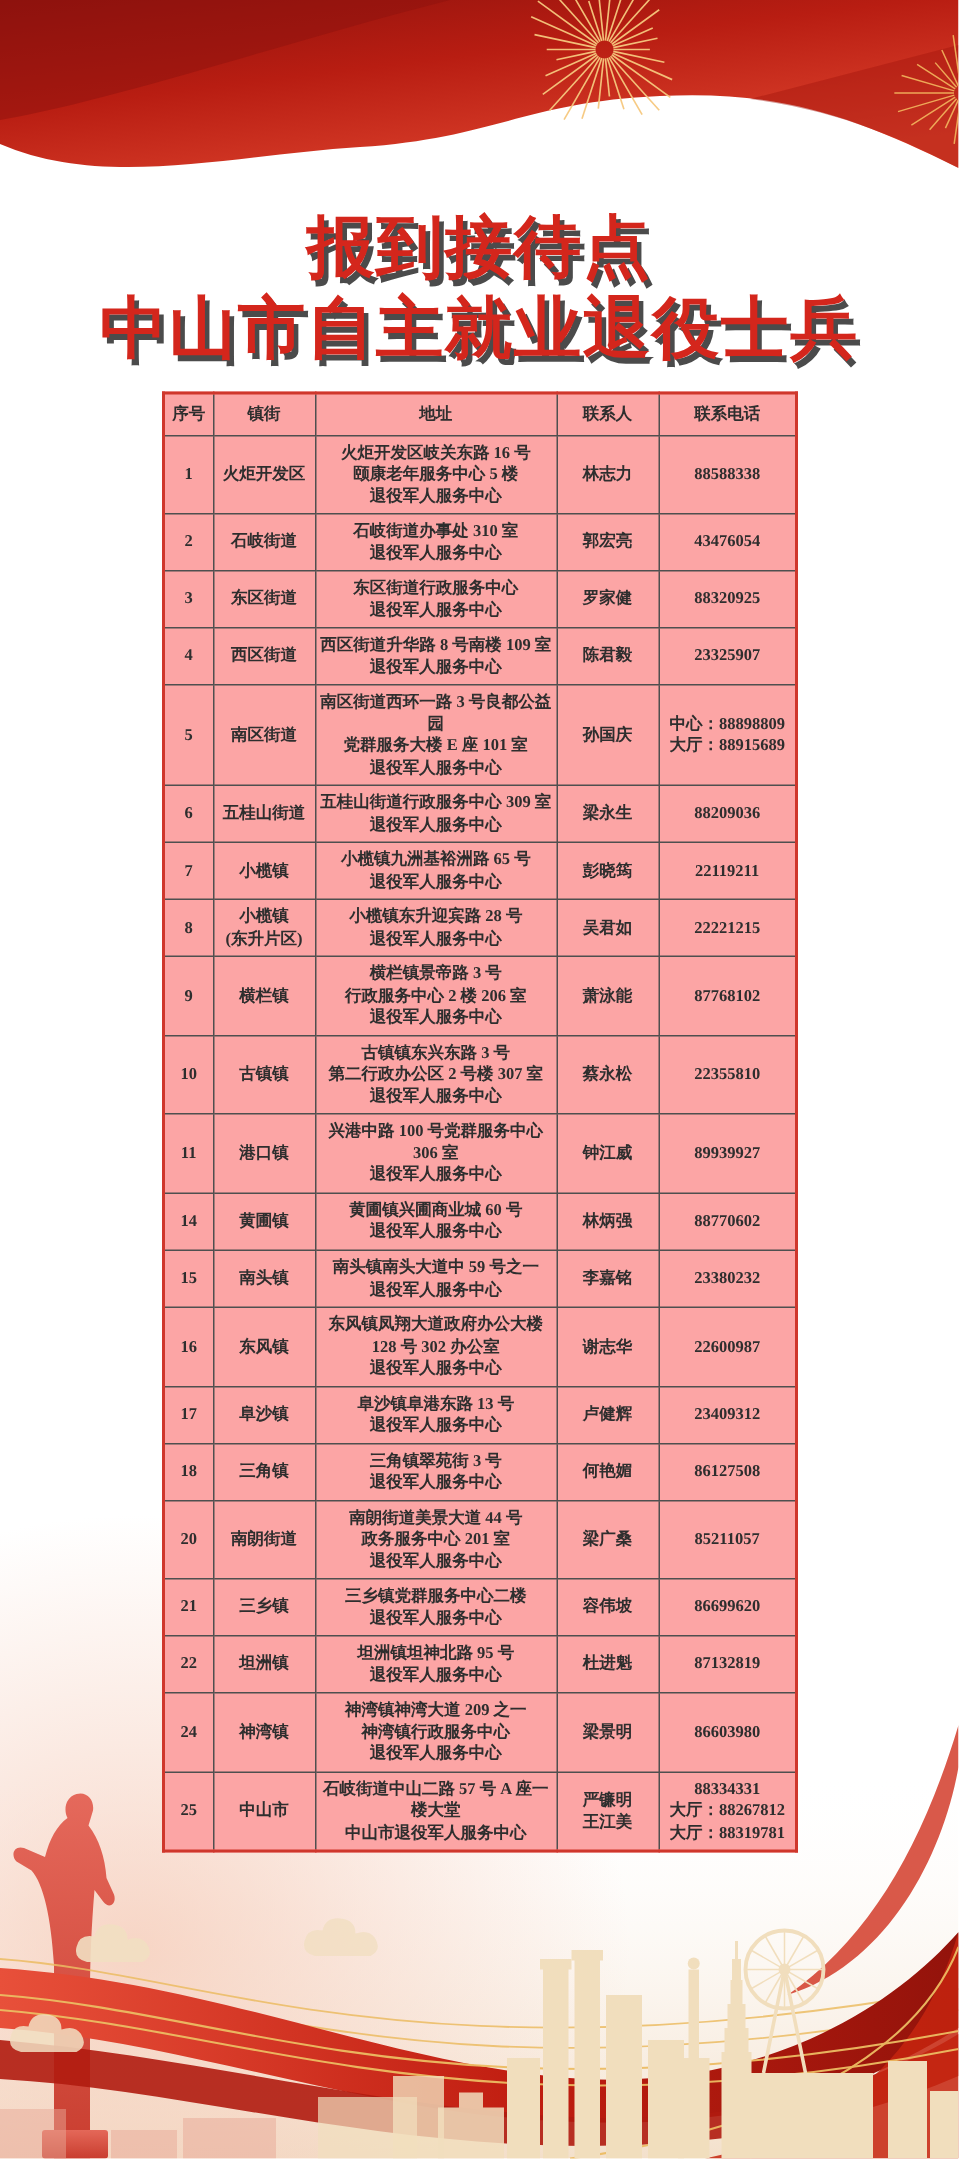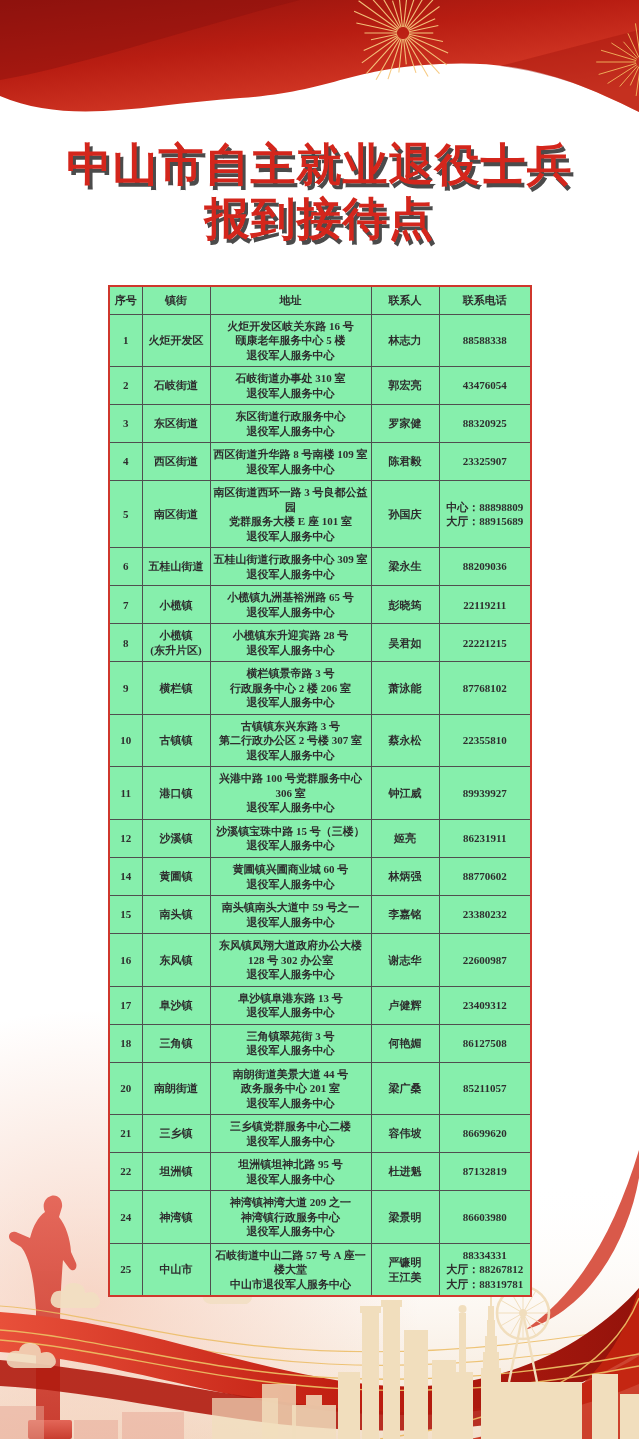--- a/index.html
+++ b/index.html
@@ -16,25 +16,25 @@
     text-align:center;
     color:#d4261c;
     font-weight:bold;
     font-size:45px;
     line-height:1.2;
     letter-spacing:1px;
     text-shadow:3px 4px 0 rgba(50,50,50,0.88);
     font-family:"DejaVu Sans","Liberation Sans",sans-serif;
   }
   table.reception{
-    position:absolute;left:108px;top:285px;z-index:2;
+    position:absolute;left:108px;top:261px;z-index:2;
     width:422px;
     border-collapse:collapse;
     table-layout:fixed;
-    background:#86efac;
+    background:#fca5a5;
     border:2px solid #cf372c;
   }
   table.reception th, table.reception td{
     border:1px solid #4f4f4f;
     font-size:11px;
     font-weight:bold;
     color:#2e2e2e;
     text-align:center;
     vertical-align:middle;
     padding:4px 2px;
@@ -222,22 +222,22 @@
   </g>
   <g opacity="0.85">
     <use href="#cloud" x="14" y="1352"></use>
   </g>
   <g opacity="0.8">
     <use href="#cloud" x="210" y="1288"></use>
   </g>
 </svg>
 
 <div class="page-title">
+  <div>报到接待点</div>
   <div>中山市自主就业退役士兵</div>
-  <div>报到接待点</div>
 </div>
 
 <table class="reception">
   <colgroup>
     <col style="width:33px">
       <col style="width:68px">
       <col style="width:161px">
     <col style="width:68px">
       <col style="width:92px">
   </colgroup>
@@ -339,28 +339,20 @@
       </tr>
       <tr>
         <td>11</td>
         <td>港口镇</td>
         <td>兴港中路 100 号党群服务中心 306 室
 退役军人服务中心</td>
         <td>钟江威</td>
         <td>89939927</td>
       </tr>
       <tr>
-        <td>12</td>
-        <td>沙溪镇</td>
-        <td>沙溪镇宝珠中路 15 号（三楼）
-退役军人服务中心</td>
-        <td>姬亮</td>
-        <td>86231911</td>
-      </tr>
-      <tr>
         <td>14</td>
         <td>黄圃镇</td>
         <td>黄圃镇兴圃商业城 60 号
 退役军人服务中心</td>
         <td>林炳强</td>
         <td>88770602</td>
       </tr>
       <tr>
         <td>15</td>
         <td>南头镇</td>

